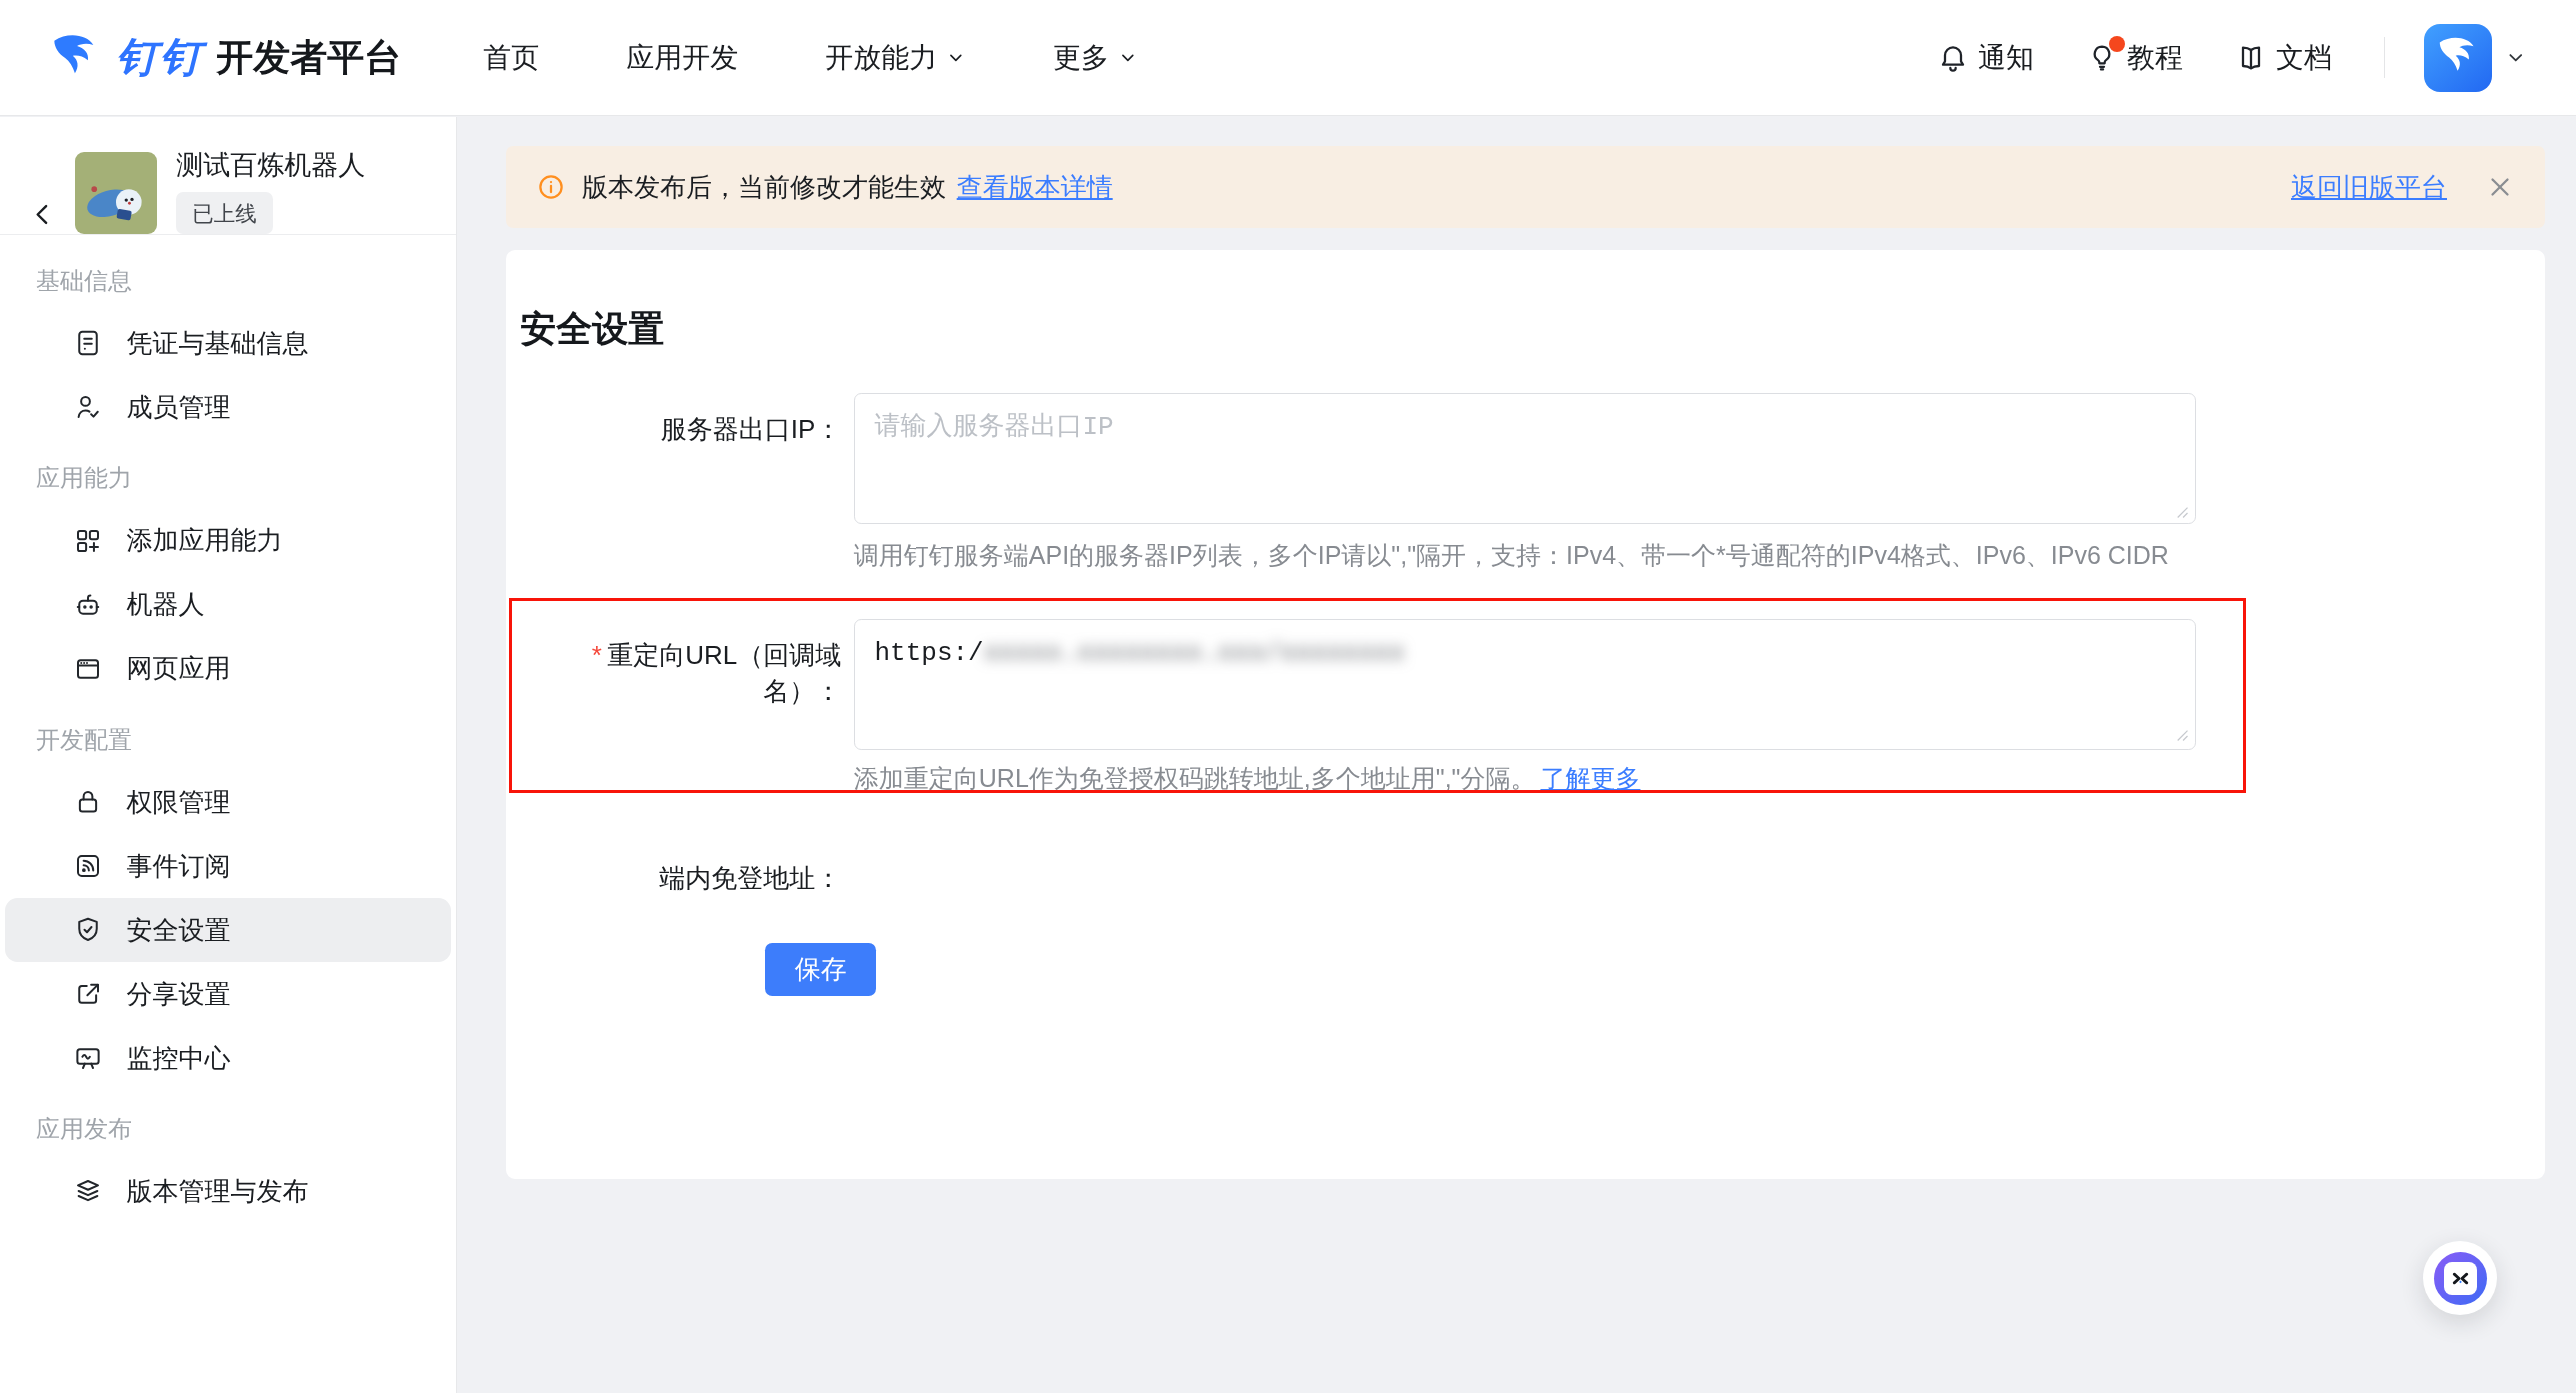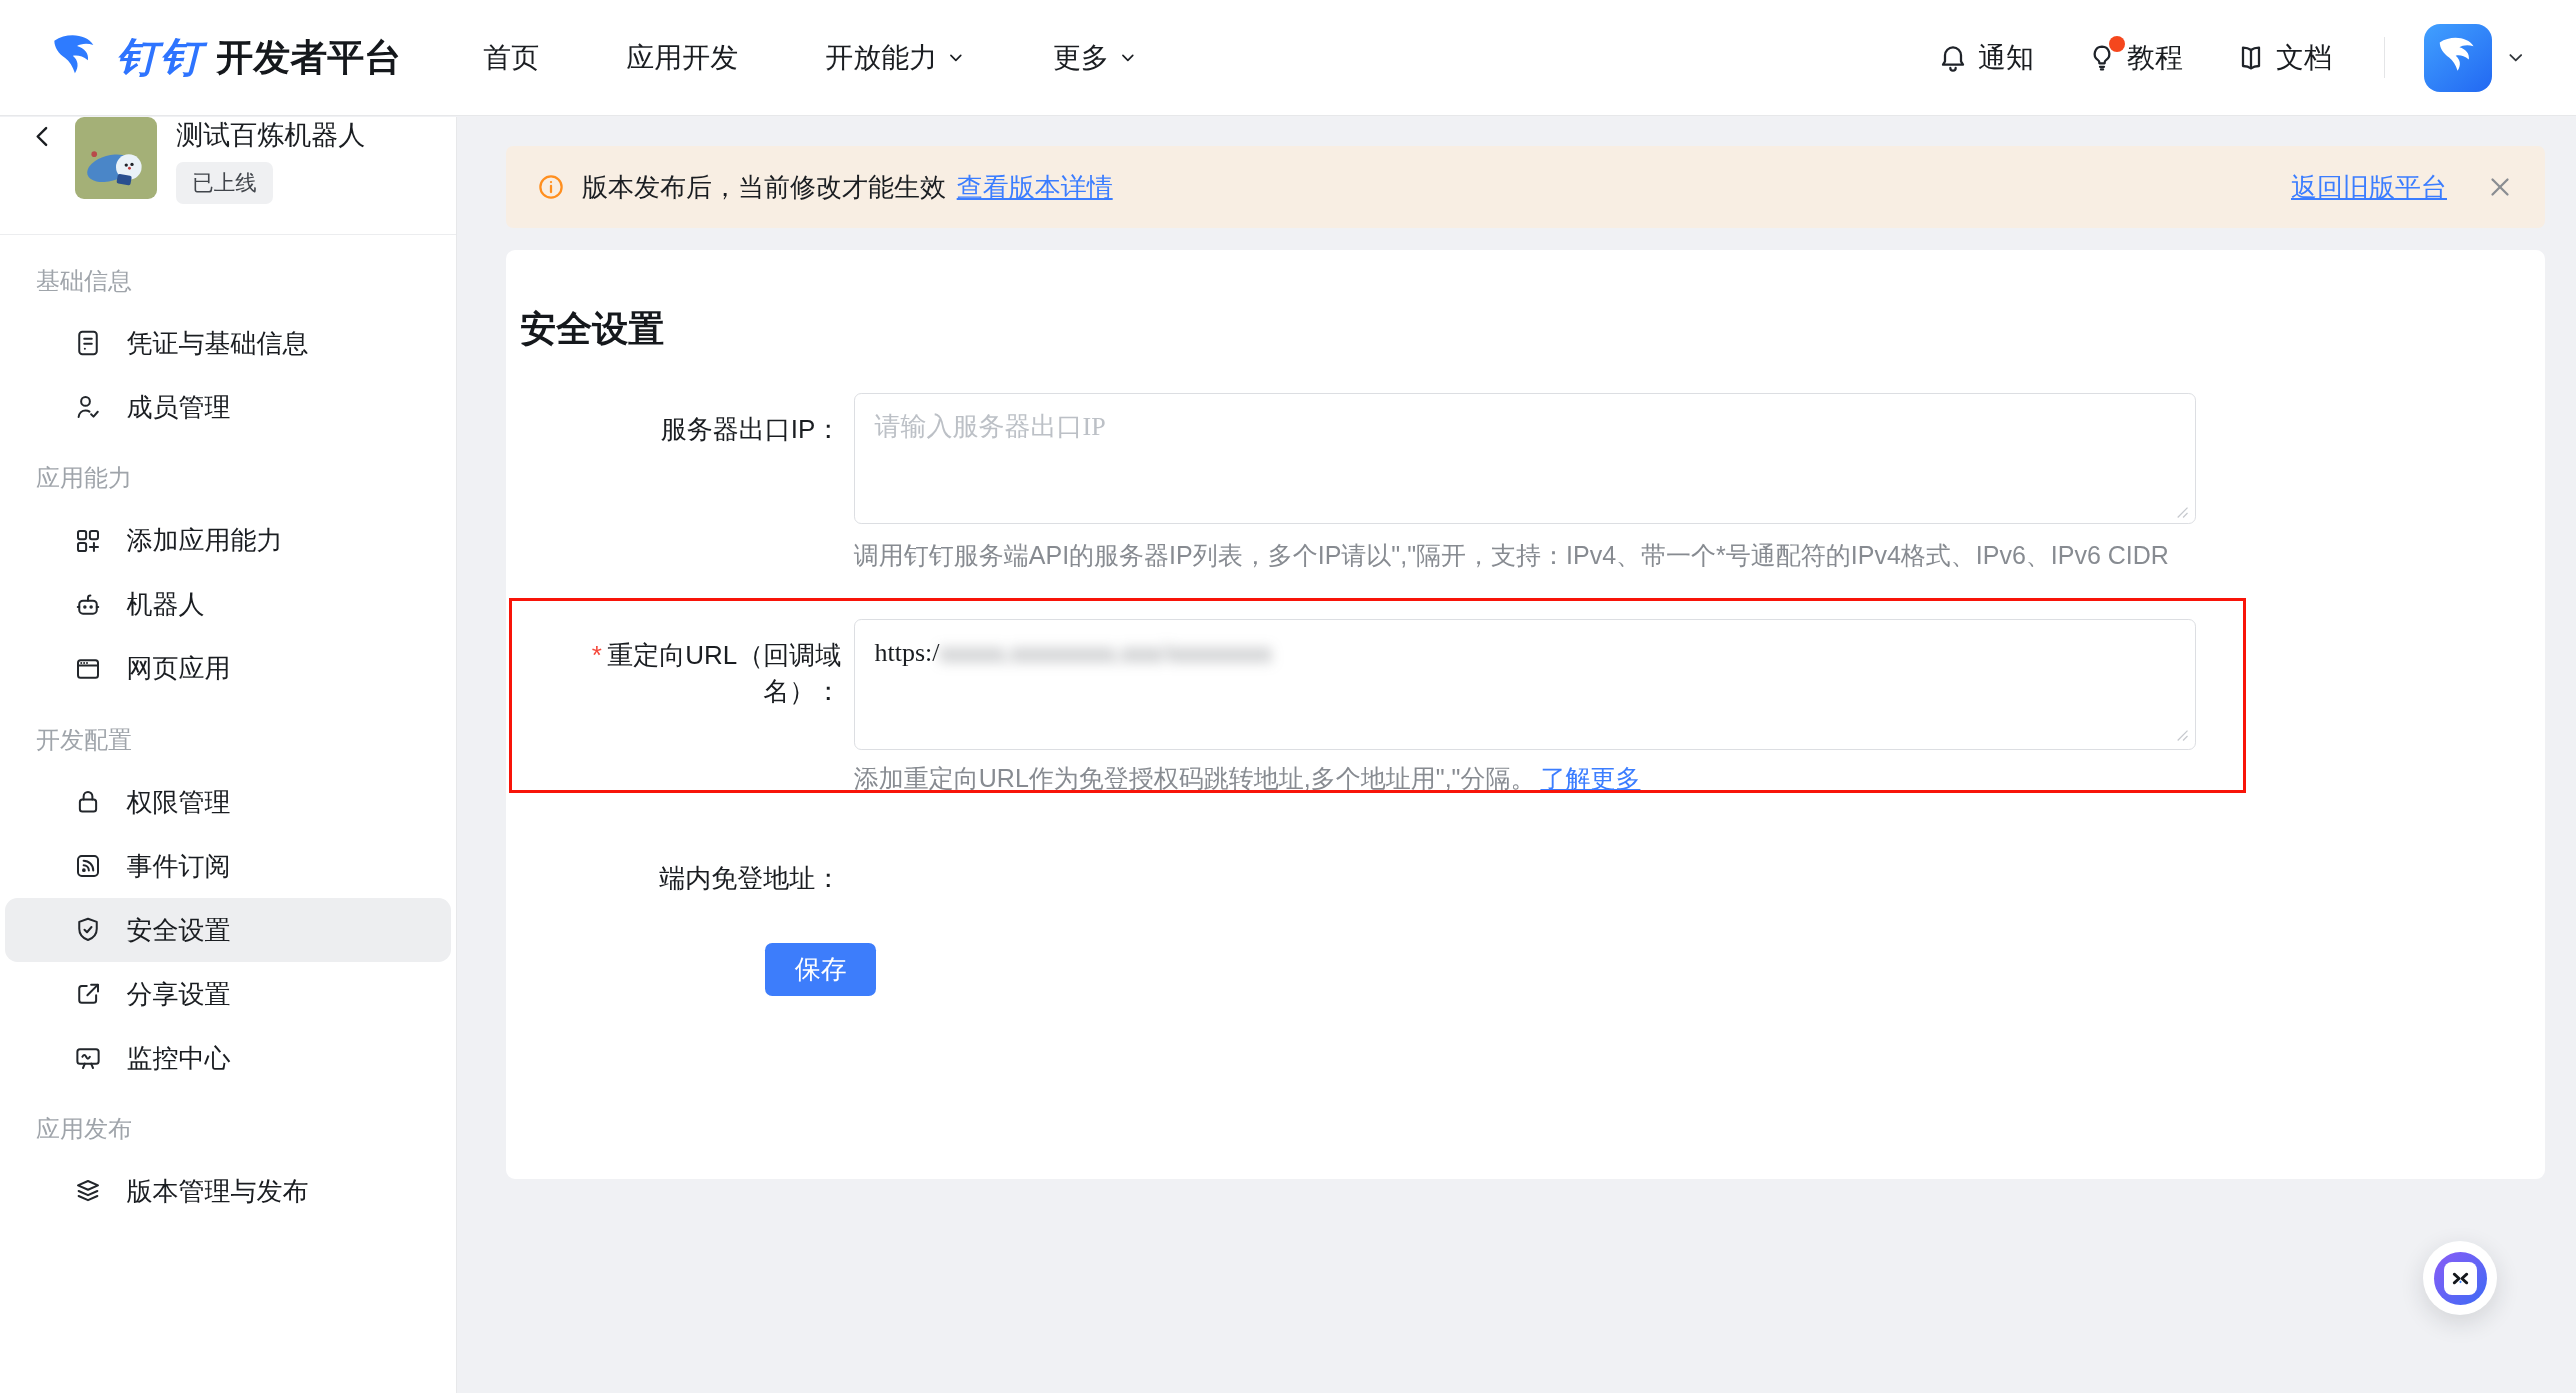--- a/index.html
+++ b/index.html
@@ -38,21 +38,21 @@
   }
   .user-chev { margin-left:12.5px; }
 
   
   .sidebar {
     position:absolute; top:117px; left:0; width:457px; height:1276px;
     background:#FFFFFF; border-right:0.9px solid #E7E8EA; z-index:10;
   }
   .app-header {
     height:118px; border-bottom:0.9px solid #ECEDEF;
-    display:flex; align-items:flex-start; padding:0 18px 8px 23px;
+    display:flex; align-items:flex-end; padding:0 18px 0 23px;
   }
   .back-btn { width:39px; height:39px; display:flex; align-items:center; justify-content:center; cursor:pointer; flex:0 0 auto; }
   .app-avatar { width:82px; height:82px; border-radius:9px; overflow:hidden; margin-left:12.5px; flex:0 0 auto; }
   .app-meta { margin-left:19.7px; min-width:0; }
   .app-name { font-size:27px; font-weight:500; color:#1A1D21; white-space:nowrap; }
   .app-status { display:inline-block; margin-top:9px; background:#EFF0F2; color:#41454B; font-size:21.5px; padding:6.3px 16px; border-radius:7.2px; }
   .menu { padding:7.2px 0 0 0; }
   .menu-section-label { padding:23px 0 14.3px 36px; font-size:24px; color:#9FA4AA; }
   .menu-item {
     height:64px; margin:0 5.4px; border-radius:12.5px;
@@ -88,21 +88,21 @@
   .label-col {
     width:321px; margin-right:12.5px; flex:0 0 auto;
     text-align:right; font-size:26px; color:#1A1D21; padding-top:18px; line-height:36px;
   }
   .req { color:#F5483B; margin-right:5.4px; }
   .field-col { width:1342px; position:relative; }
   .ta-wrap { position:relative; width:1342px; }
   textarea.field, .fake-textarea {
     width:1342px; height:131px; border:0.9px solid #DCDEE2; border-radius:7.2px;
     padding:15px 19.7px; font-size:26px; line-height:36px; color:#1A1D21;
-    font-family:Liberation Serif, serif;
+    font-family:Liberation Mono, monospace;
     resize:none; outline:none; background:#fff;
   }
   textarea.field::placeholder { color:#BCC0C6; }
   .fake-textarea { cursor:text; }
   .redacted { filter:blur(6.3px); color:#5A5E64; user-select:none; }
   .resize-handle { position:absolute; right:6.3px; bottom:8px; pointer-events:none; }
   .helper { margin-top:10.7px; font-size:25px; color:#878B91; line-height:34px; }
   .helper .link { margin-left:5px; }
   .annotation-box {
     position:absolute; left:-11.6px; top:-21.5px; width:1737px; height:195px;

